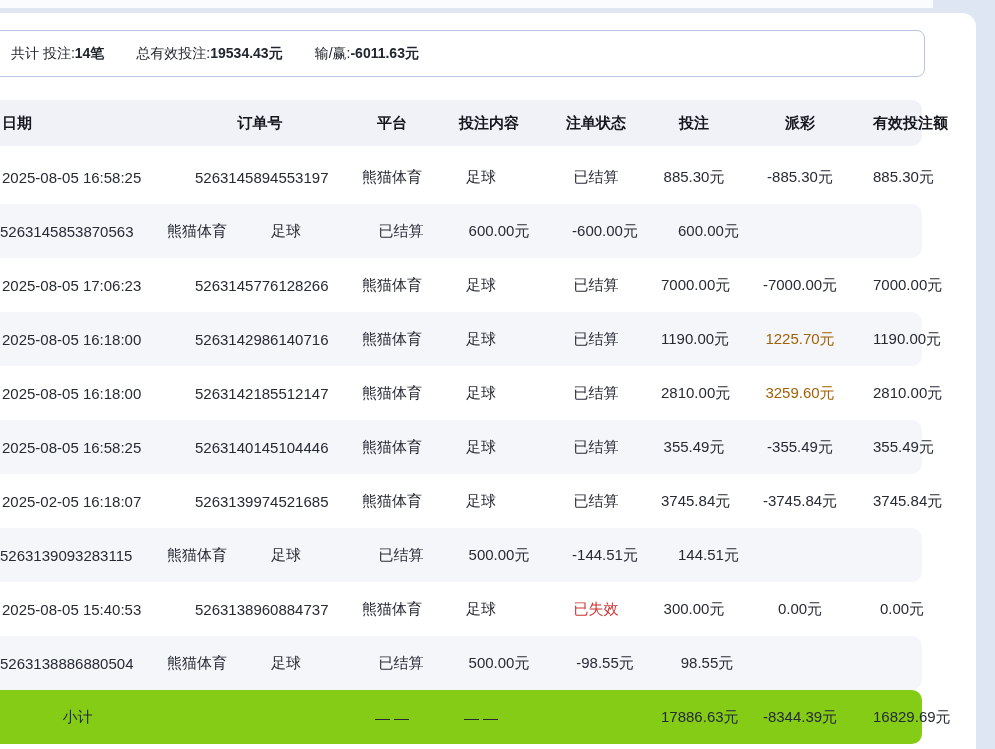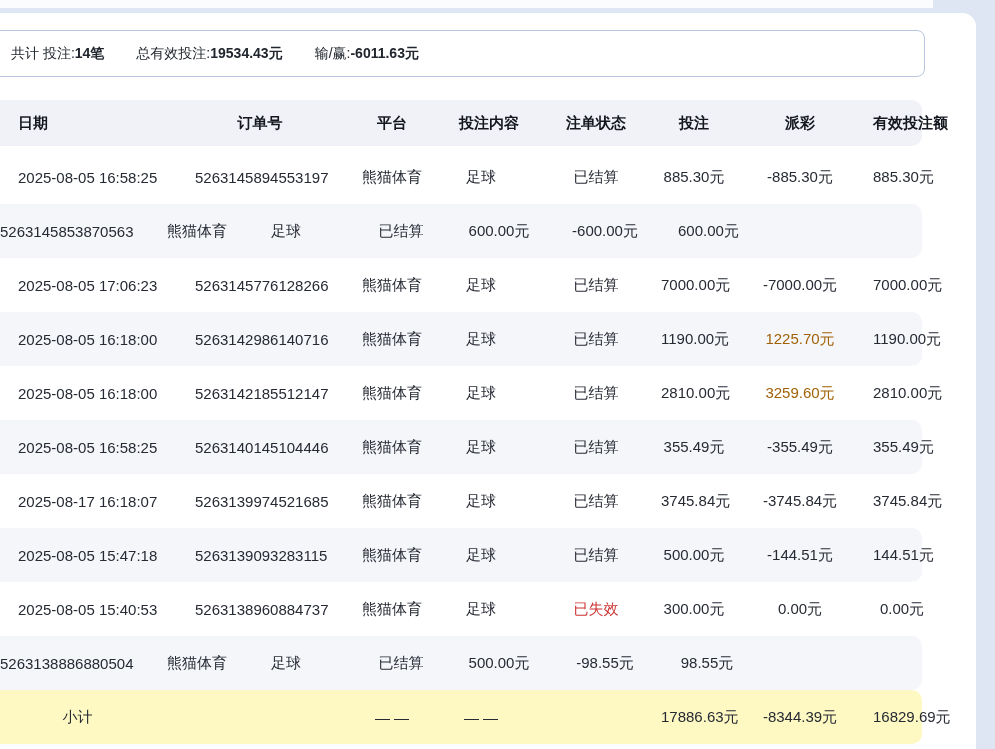--- a/index.html
+++ b/index.html
@@ -35,32 +35,32 @@
   }
   .thead{
     height:46px;background:#f0f2f7;font-weight:700;color:#14171e;
     margin-bottom:4px;
   }
   .rows .trow:nth-child(even){background:#f5f6fa;}
   .cell{
     text-align:center;white-space:nowrap;flex:0 0 auto;
     overflow:visible;
   }
-  .c-date   {width:195px;text-align:left;padding-left:18px;box-sizing:border-box;}
+  .c-date   {width:195px;text-align:left;padding-left:2px;box-sizing:border-box;}
   .c-order  {width:130px;}
   .c-platform{width:134px;}
   .c-content{width:44px;}
   .c-status {width:130px;margin-left:28px;}
   .c-bet    {width:66px;}
   .c-payout {width:146px;}
   .c-valid  {width:58px;}
   .win{color:#a16207;}
   .invalid{color:#cc3333;}
   .subtotal .c-date{text-align:center;padding-left:0;padding-right:40px;}
-  .subtotal{background:#fef9c3;}
+  .subtotal{background:#84cc16;}
 </style>
 </head>
 <body>
 
 <div class="top-bar"></div>
 
 <div class="card">
 
   <div class="summary-bar">
     <span class="summary-item"><span>共计 投注:</span><b>14笔</b></span>
@@ -141,32 +141,31 @@
         <div class="cell c-order">5263140145104446</div>
         <div class="cell c-platform">熊猫体育</div>
         <div class="cell c-content">足球</div>
         <div class="cell c-status">已结算</div>
         <div class="cell c-bet">355.49元</div>
         <div class="cell c-payout">-355.49元</div>
         <div class="cell c-valid">355.49元</div>
       </div>
 
       <div class="trow">
-        <div class="cell c-date">2025-08-17 16:18:07</div>
+        <div class="cell c-date">2025-02-05 16:18:07</div>
         <div class="cell c-order">5263139974521685</div>
         <div class="cell c-platform">熊猫体育</div>
         <div class="cell c-content">足球</div>
         <div class="cell c-status">已结算</div>
         <div class="cell c-bet">3745.84元</div>
         <div class="cell c-payout">-3745.84元</div>
         <div class="cell c-valid">3745.84元</div>
       </div>
 
       <div class="trow">
-        <div class="cell c-date">2025-08-05 15:47:18</div>
         <div class="cell c-order">5263139093283115</div>
         <div class="cell c-platform">熊猫体育</div>
         <div class="cell c-content">足球</div>
         <div class="cell c-status">已结算</div>
         <div class="cell c-bet">500.00元</div>
         <div class="cell c-payout">-144.51元</div>
         <div class="cell c-valid">144.51元</div>
       </div>
 
       <div class="trow">

